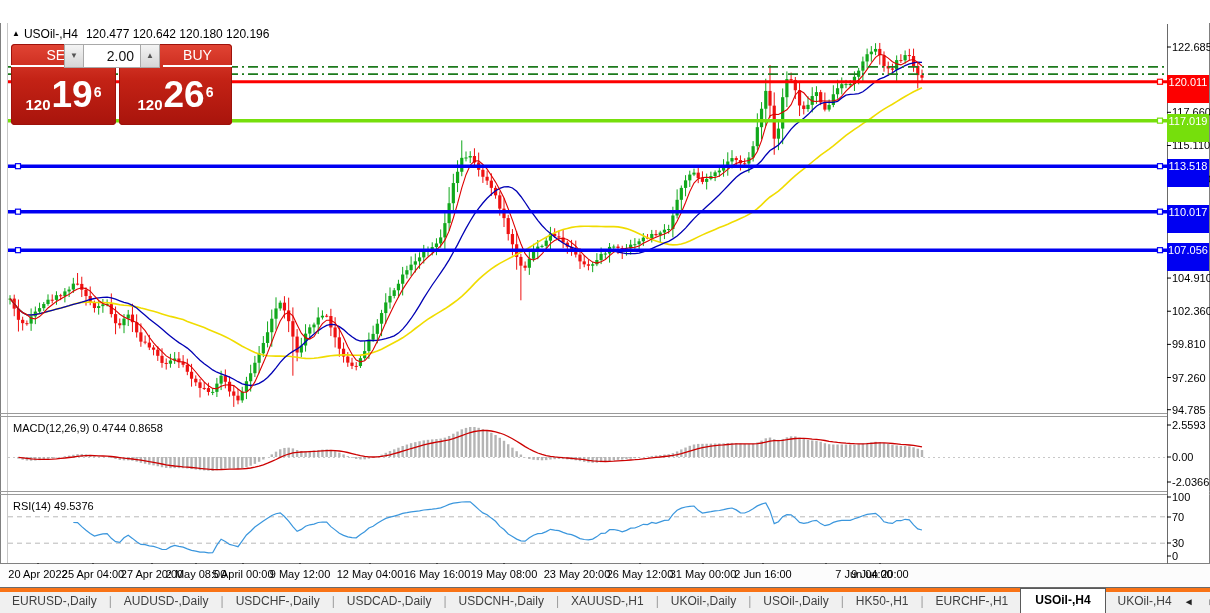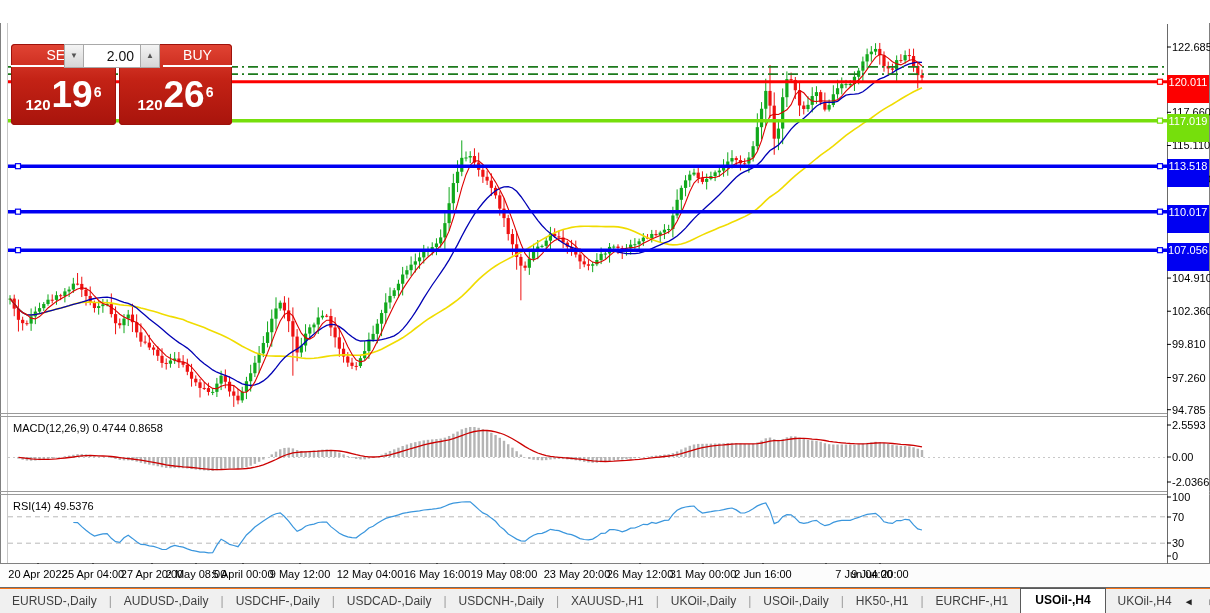--- a/index.html
+++ b/index.html
@@ -51,21 +51,21 @@
   .badge.red{background:#fd0000;}
   .badge.green{background:#76df0c;}
   .badge.blue{background:#0000f2;}
 
   
   #timeaxis{position:absolute;left:0;top:541px;width:1210px;height:23px;background:#fcfcfc;}
   .time-label{position:absolute;top:4px;font-size:11px;color:#000;white-space:nowrap;transform:translateX(-50%);}
 
   
   #tabbar{position:absolute;left:0;top:565px;width:1210px;height:25px;background:#f0f0f0;
-          border-top:1px solid #f97316;display:flex;align-items:flex-end;}
+          border-top:4px solid #f97316;display:flex;align-items:flex-end;}
   .tab{font-size:12px;color:#3f3f3f;padding:4px 12px 5px 12px;white-space:nowrap;cursor:pointer;}
   .tab.active{background:#fff;border:1px solid #5a5a5a;border-bottom:none;color:#000;font-weight:bold;
               padding:4px 14px 6px 14px;}
   .tabsep{color:#9b9b9b;font-size:12px;margin-bottom:5px;}
   #tab-arrows{margin-left:auto;margin-right:10px;margin-bottom:5px;display:flex;gap:14px;}
   #tab-arrows span{font-size:10px;color:#222;cursor:pointer;line-height:12px;}
   #tab-arrows .dim{color:#666;}
 </style>
 </head>
 <body>
@@ -805,20 +805,23 @@
           <line x1="504" y1="540" x2="504" y2="544" stroke="#000"></line>
           <line x1="571" y1="540" x2="571" y2="544" stroke="#000"></line>
           <line x1="640" y1="540" x2="640" y2="544" stroke="#000"></line>
           <line x1="703" y1="540" x2="703" y2="544" stroke="#000"></line>
           <line x1="763" y1="540" x2="763" y2="544" stroke="#000"></line>
           <line x1="826" y1="540" x2="826" y2="544" stroke="#000"></line>
           <line x1="880" y1="540" x2="880" y2="544" stroke="#000"></line>
         </g>
       </svg>
 
+    <div id="title">
+      <span class="arr">▲</span><span>USOil-,H4</span><span class="ohlc">120.477 120.642 120.180 120.196</span>
+    </div>
 
     <div id="trade">
       <div class="panel" id="panel-sell">
         <div class="toprow">SELL</div>
         <div class="bigprice">
           <span class="prefix">120</span>
           <span class="big">19</span>
           <span class="sup">6</span>
         </div>
       </div>

